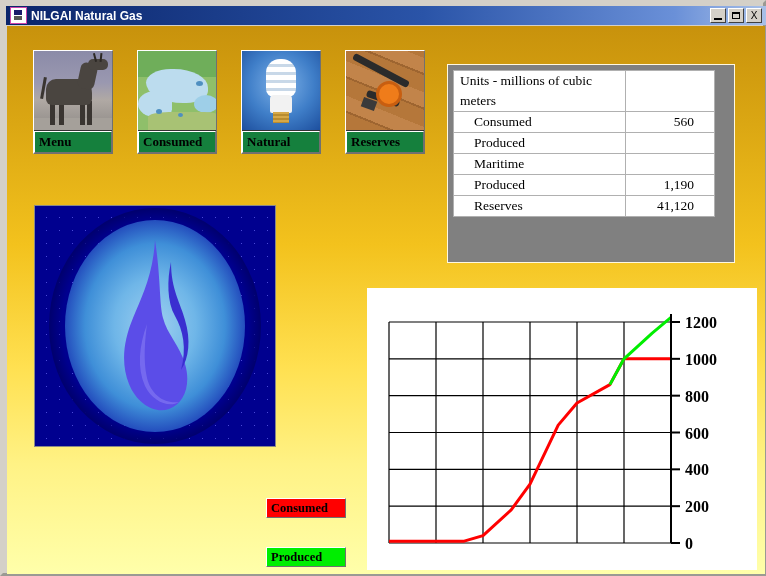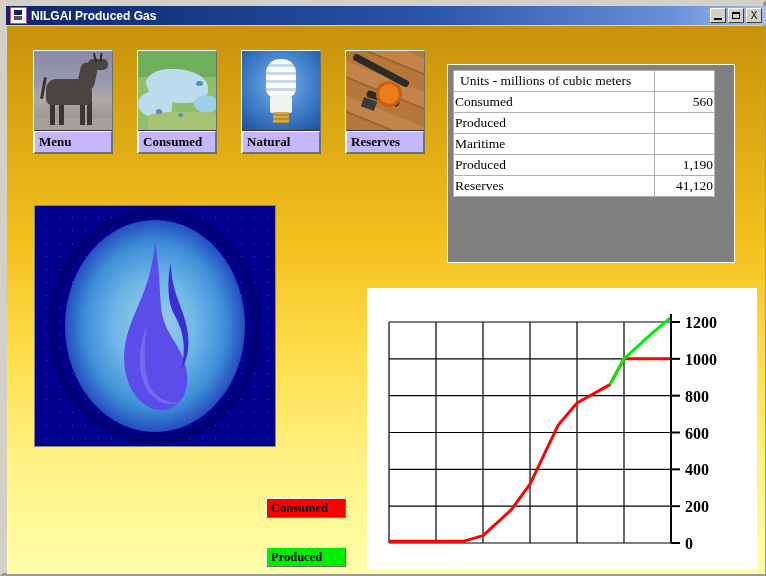--- a/index.html
+++ b/index.html
@@ -110,21 +110,21 @@
   .pic-thumb {
     width: 78px; height: 80px;
     display: block;
     border-bottom: 1px solid #333;
     box-sizing: border-box;
     overflow: hidden;
     position: relative;
   }
   .pic-label {
     height: 22px;
-    background: #c4b5fd;
+    background: #15803d;
     font-family: "Liberation Serif", serif;
     font-weight: bold;
     font-size: 13px;
     color: #000;
     display: flex; align-items: center;
     padding-left: 4px;
     border: 1px solid #ffffff;
     border-right-color: #707070;
     border-bottom-color: #707070;
     box-sizing: border-box;
@@ -284,21 +284,21 @@
     width: 262px;
     background: #ffffff;
     border: 1px solid #555;
     font-family: "Liberation Serif", serif;
     font-size: 13.5px;
     color: #000;
   }
   #data-table td {
     border: 1px solid #b0b0b0;
     height: 20px;
-    padding: 0 1px;
+    padding: 0 20px;
     line-height: 20px;
   }
   #data-table td.lbl { width: 200px; }
   #data-table td.val { width: 58px; text-align: right; }
   #data-table tr.header-row td.lbl { padding-left: 6px; }
 
   
   #chart-panel {
     position: absolute; left: 360px; top: 262px;
     width: 390px; height: 282px;
@@ -324,21 +324,21 @@
   #legend-consumed { left: 259px; top: 472px; background: #ff0000; }
   #legend-produced { left: 259px; top: 521px; background: #00ee00; }
 </style>
 </head>
 <body>
 
 <div id="window">
 
   <div id="titlebar">
     <div id="app-icon"></div>
-    <div id="title-text">NILGAI Produced Gas</div>
+    <div id="title-text">NILGAI Natural Gas</div>
     <div id="win-buttons">
       <div class="win-btn">
           <span class="glyph-min"></span>
         </div>
       <div class="win-btn">
           <span class="glyph-max"></span>
         </div>
       <div class="win-btn">X</div>
     </div>
   </div>

